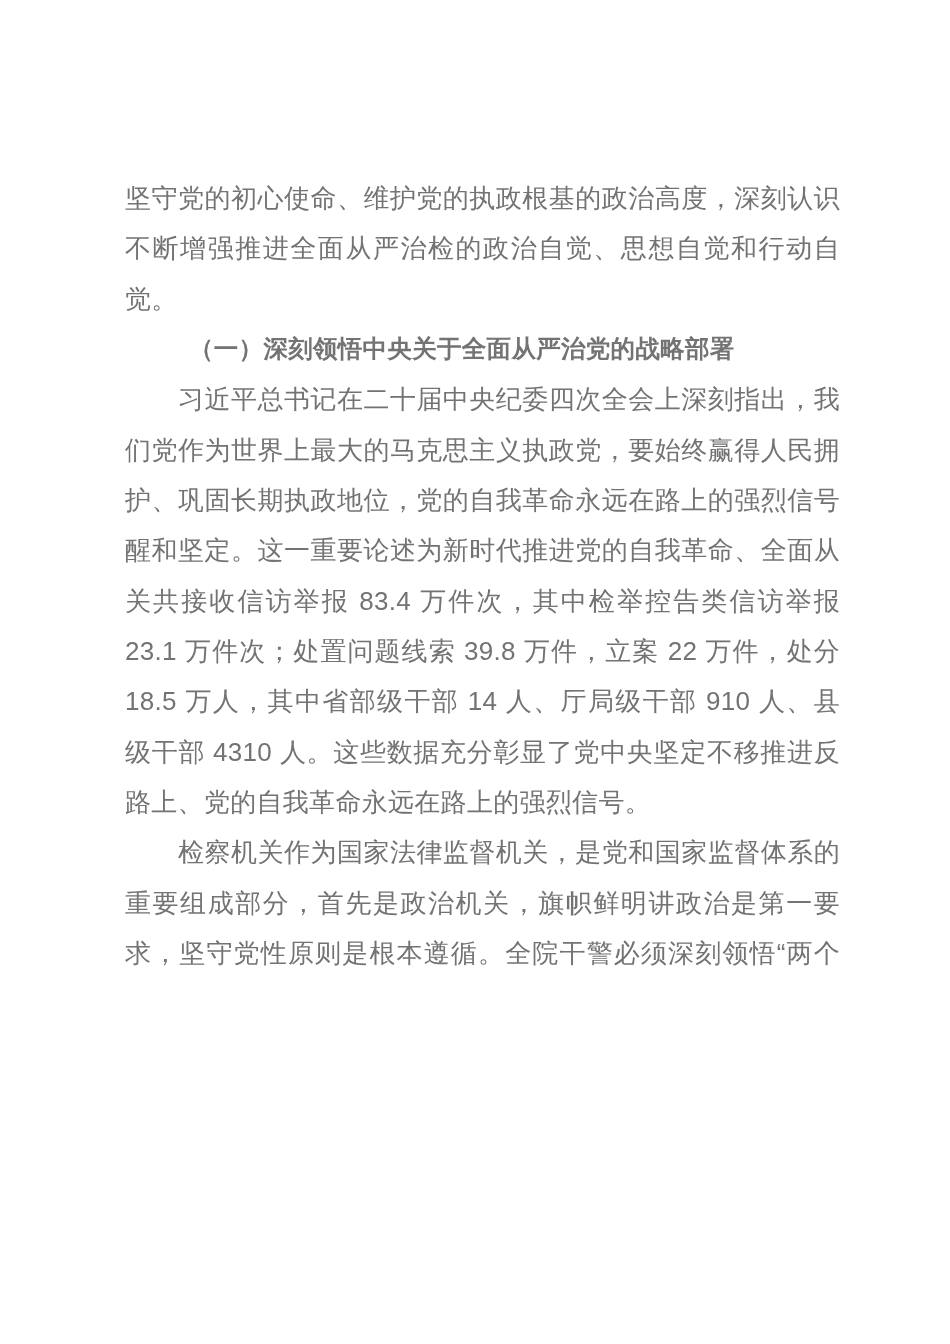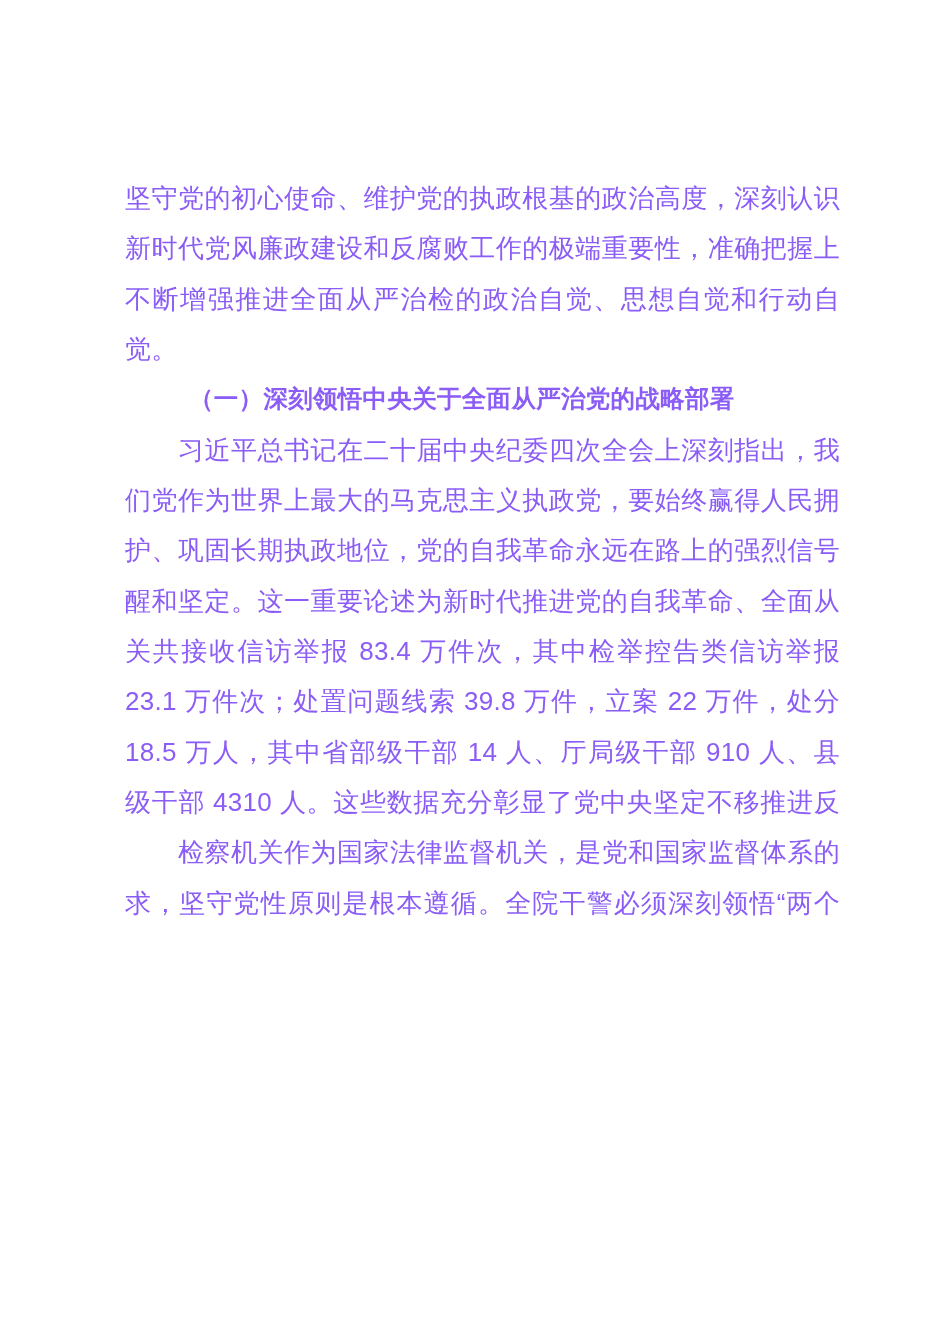--- a/index.html
+++ b/index.html
@@ -25,21 +25,21 @@
   .line {
     height: 50.35px;
     line-height: 50.35px;
     font-size: 26px;
     letter-spacing: 0.3px;
     overflow: hidden;
     text-align: justify;
     text-align-last: justify;
     -moz-text-align-last: justify;
     white-space: nowrap;
-    color: #8b5cf6;
+    color: #737373;
   }
   .line.role-body-full {
     white-space: normal;
   }
   .line.role-body-first {
     text-indent: 53px;
     white-space: normal;
   }
   .line.role-body-end {
     text-align: left;
@@ -54,28 +54,29 @@
     text-align-last: left;
     -moz-text-align-last: left;
   }
 </style>
 </head>
 <body>
 
 <div class="page">
   <div class="doc-content">
       <div class="line role-body-full">坚守党的初心使命、维护党的执政根基的政治高度，深刻认识</div>
-      <div class="line role-body-full">新时代党风廉政建设和反腐败工作的极端重要性，准确把握上</div>
       <div class="line role-body-full">不断增强推进全面从严治检的政治自觉、思想自觉和行动自</div>
       <div class="line role-body-end">觉。</div>
       <div class="line role-heading">（一）深刻领悟中央关于全面从严治党的战略部署</div>
       <div class="line role-body-first">习近平总书记在二十届中央纪委四次全会上深刻指出，我</div>
       <div class="line role-body-full">们党作为世界上最大的马克思主义执政党，要始终赢得人民拥</div>
       <div class="line role-body-full">护、巩固长期执政地位，党的自我革命永远在路上的强烈信号</div>
       <div class="line role-body-full">醒和坚定。这一重要论述为新时代推进党的自我革命、全面从</div>
       <div class="line role-body-full">关共接收信访举报 83.4 万件次，其中检举控告类信访举报</div>
       <div class="line role-body-full">23.1 万件次；处置问题线索 39.8 万件，立案 22 万件，处分</div>
       <div class="line role-body-full">18.5 万人，其中省部级干部 14 人、厅局级干部 910 人、县处</div>
       <div class="line role-body-full">级干部 4310 人。这些数据充分彰显了党中央坚定不移推进反</div>
+      <div class="line role-body-end">路上、党的自我革命永远在路上的强烈信号。</div>
       <div class="line role-body-first">检察机关作为国家法律监督机关，是党和国家监督体系的</div>
+      <div class="line role-body-full">重要组成部分，首先是政治机关，旗帜鲜明讲政治是第一要</div>
       <div class="line role-body-full">求，坚守党性原则是根本遵循。全院干警必须深刻领悟“两个</div>
     </div>
 </div>
 
 </body></html>

